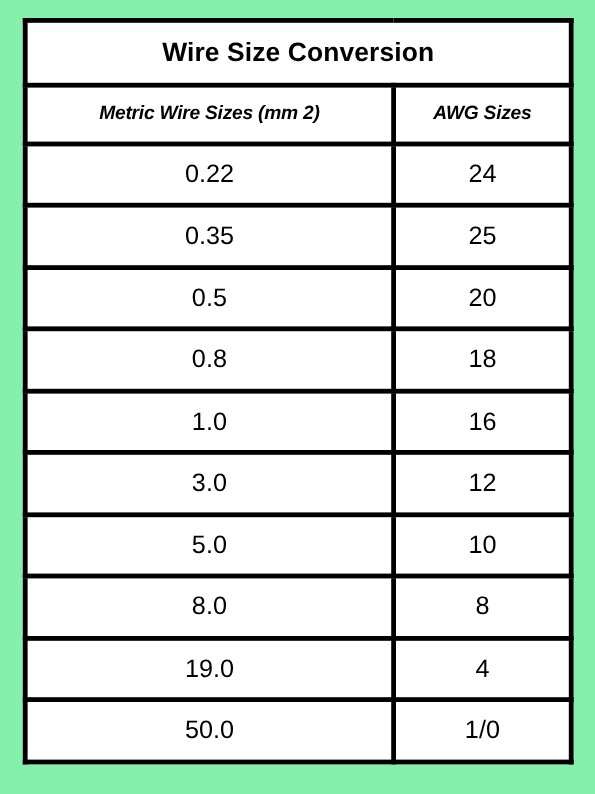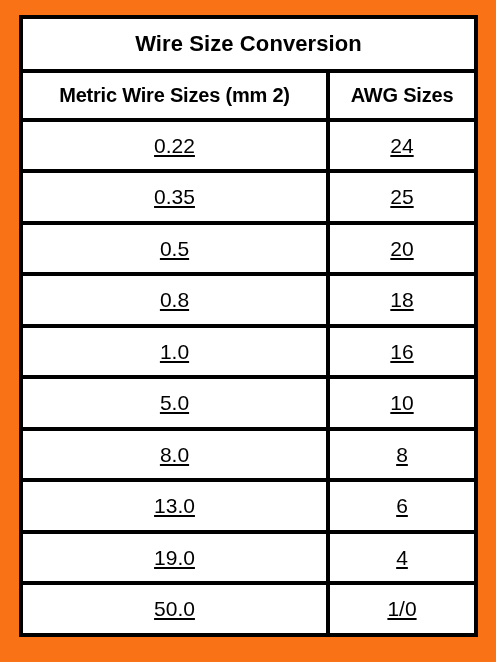--- a/index.html
+++ b/index.html
@@ -12,21 +12,21 @@
     height: 662px;
     font-family: "Liberation Sans", sans-serif;
     color: #000000;
     overflow: hidden;
   }
 
   .page {
     position: relative;
     width: 496px;
     height: 662px;
-    background: #f97316;
+    background: #86efac;
   }
 
   .table-wrap {
     position: absolute;
     left: 19px;
     top: 15px;
     width: 455px;
     height: 622px;
   }
 
@@ -51,32 +51,32 @@
   
   td.title-cell {
     font-size: 22px;
     font-weight: bold;
     height: 43px;
     letter-spacing: 0.1px;
   }
 
   
   td.header-cell {
-    font-size: 20px;
+    font-size: 16px;
     font-weight: bold;
     height: 39px;
     letter-spacing: -0.2px;
+    font-style: italic;
   }
 
   
   td.data-cell {
     font-size: 21px;
     font-weight: normal;
     height: 41px;
-    text-decoration: underline;
   }
 
   col.col-metric { width: 307px; }
   col.col-awg    { width: 148px; }
 </style>
 </head>
 <body>
 
 <div class="page">
   <div class="table-wrap">
@@ -108,30 +108,30 @@
         </tr>
         <tr>
           <td class="data-cell">0.8</td>
           <td class="data-cell">18</td>
         </tr>
         <tr>
           <td class="data-cell">1.0</td>
           <td class="data-cell">16</td>
         </tr>
         <tr>
+          <td class="data-cell">3.0</td>
+          <td class="data-cell">12</td>
+        </tr>
+        <tr>
           <td class="data-cell">5.0</td>
           <td class="data-cell">10</td>
         </tr>
         <tr>
           <td class="data-cell">8.0</td>
           <td class="data-cell">8</td>
-        </tr>
-        <tr>
-          <td class="data-cell">13.0</td>
-          <td class="data-cell">6</td>
         </tr>
         <tr>
           <td class="data-cell">19.0</td>
           <td class="data-cell">4</td>
         </tr>
         <tr>
           <td class="data-cell">50.0</td>
           <td class="data-cell">1/0</td>
         </tr>
       </tbody>

